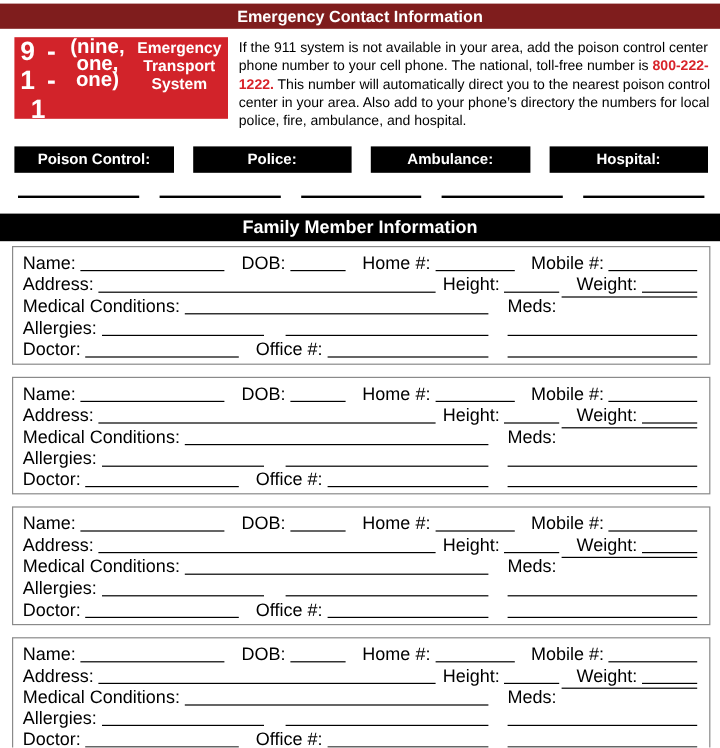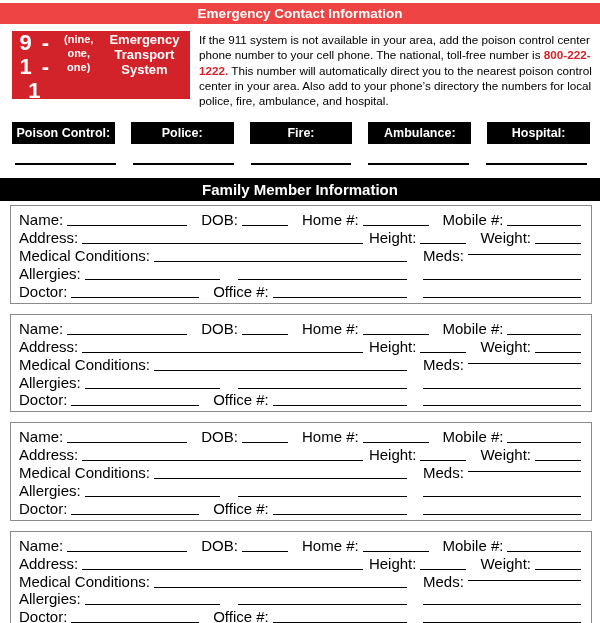--- a/index.html
+++ b/index.html
@@ -3,32 +3,32 @@
 <meta charset="utf-8">
 <style>
   * { box-sizing: border-box; }
   html, body { margin: 0; padding: 0; }
   body {
     width: 600px; height: 623px; overflow: hidden;
     background: #ffffff; color: #000;
     font-family: "Liberation Sans", sans-serif;
   }
   .topbar {
-    margin-top: 3px; height: 21px; background: #ef4444;
+    margin-top: 3px; height: 21px; background: #7f1d1d;
     color: #fff; font-weight: bold; font-size: 13.5px;
     display: flex; align-items: center; justify-content: center;
   }
   .intro-section { display: flex; margin: 7px 8px 0 12px; }
   .red-box {
     width: 178px; min-width: 178px; height: 68px;
     background: #d2232a; color: #fff; text-align: center;
     display: flex; justify-content: center;
   }
   .nn { font-size: 22px; font-weight: bold; letter-spacing: 2px; line-height: 24px; }
-  .ns { font-size: 11px; font-weight: bold; line-height: 14px; margin-top: 1px; }
+  .ns { font-size: 17px; font-weight: bold; line-height: 14px; margin-top: 1px; }
   .nt { font-size: 13px;  font-weight: bold; line-height: 15px; margin-top: 1px; }
   .intro-text { margin-left: 9px; font-size: 11.7px; line-height: 15.3px; padding-top: 1px; }
   .phone { color: #d8232a; font-weight: bold; }
 
   .contact-row { display: flex; gap: 16px; margin: 14px 10px 0 12px; }
   .contact-label {
     flex: 1; background: #000; color: #fff; font-weight: bold; font-size: 12.5px;
     height: 22px; display: flex; align-items: center; justify-content: center;
     white-space: nowrap;
   }
@@ -46,21 +46,21 @@
   .member { border: 1px solid #8a8a8a; margin-bottom: 10px; padding: 4px 10px 3px 8px; background: #fff; }
   .frow { display: flex; align-items: flex-end; height: 17.9px; font-size: 15px; }
   .lbl { white-space: nowrap; }
   .ln { border-bottom: 1px solid #000; margin-bottom: 2px; margin-left: 4px; }
   .ml14 { margin-left: 14px; }
   .ml6  { margin-left: 6px; }
   .g155 { flex: 1.55; } .g085 { flex: 0.85; } .g095 { flex: 0.95; }
   .g1   { flex: 1; }    .g125 { flex: 1.25; } .g105 { flex: 1.05; }
   .w46  { width: 46px; }
   .lpart { flex: 1; display: flex; align-items: flex-end; }
-  .rcol  { width: 158px; margin-left: 16px; display: flex; align-items: center; }
+  .rcol  { width: 158px; margin-left: 16px; display: flex; align-items: flex-start; }
   .ln.ml18 { margin-left: 18px; }
 </style>
 </head>
 <body>
 
 <div class="topbar">
   <span>Emergency Contact Information</span>
 </div>
 
 <div class="intro-section">
@@ -68,21 +68,20 @@
     <div class="nn">9 - 1 - 1</div>
     <div class="ns">(nine, one, one)</div>
     <div class="nt">Emergency Transport System</div>
   </div>
   <div class="intro-text"><span>If the 911 system is not available in your area, add the poison control center phone number to your cell phone. The national, toll-free number is </span><span class="phone">800-222-1222.</span><span> This number will automatically direct you to the nearest poison control center in your area. Also add to your phone’s directory the numbers for local police, fire, ambulance, and hospital.</span></div>
 </div>
 
 <div class="contact-row">
   <div class="contact-label">Poison Control:</div>
   <div class="contact-label">Police:</div>
-  <div class="contact-label">Fire:</div>
   <div class="contact-label">Ambulance:</div>
   <div class="contact-label">Hospital:</div>
 </div>
 
 <div class="contact-lines">
   <div class="cell">
       <div></div>
     </div>
   <div class="cell">
       <div></div>

